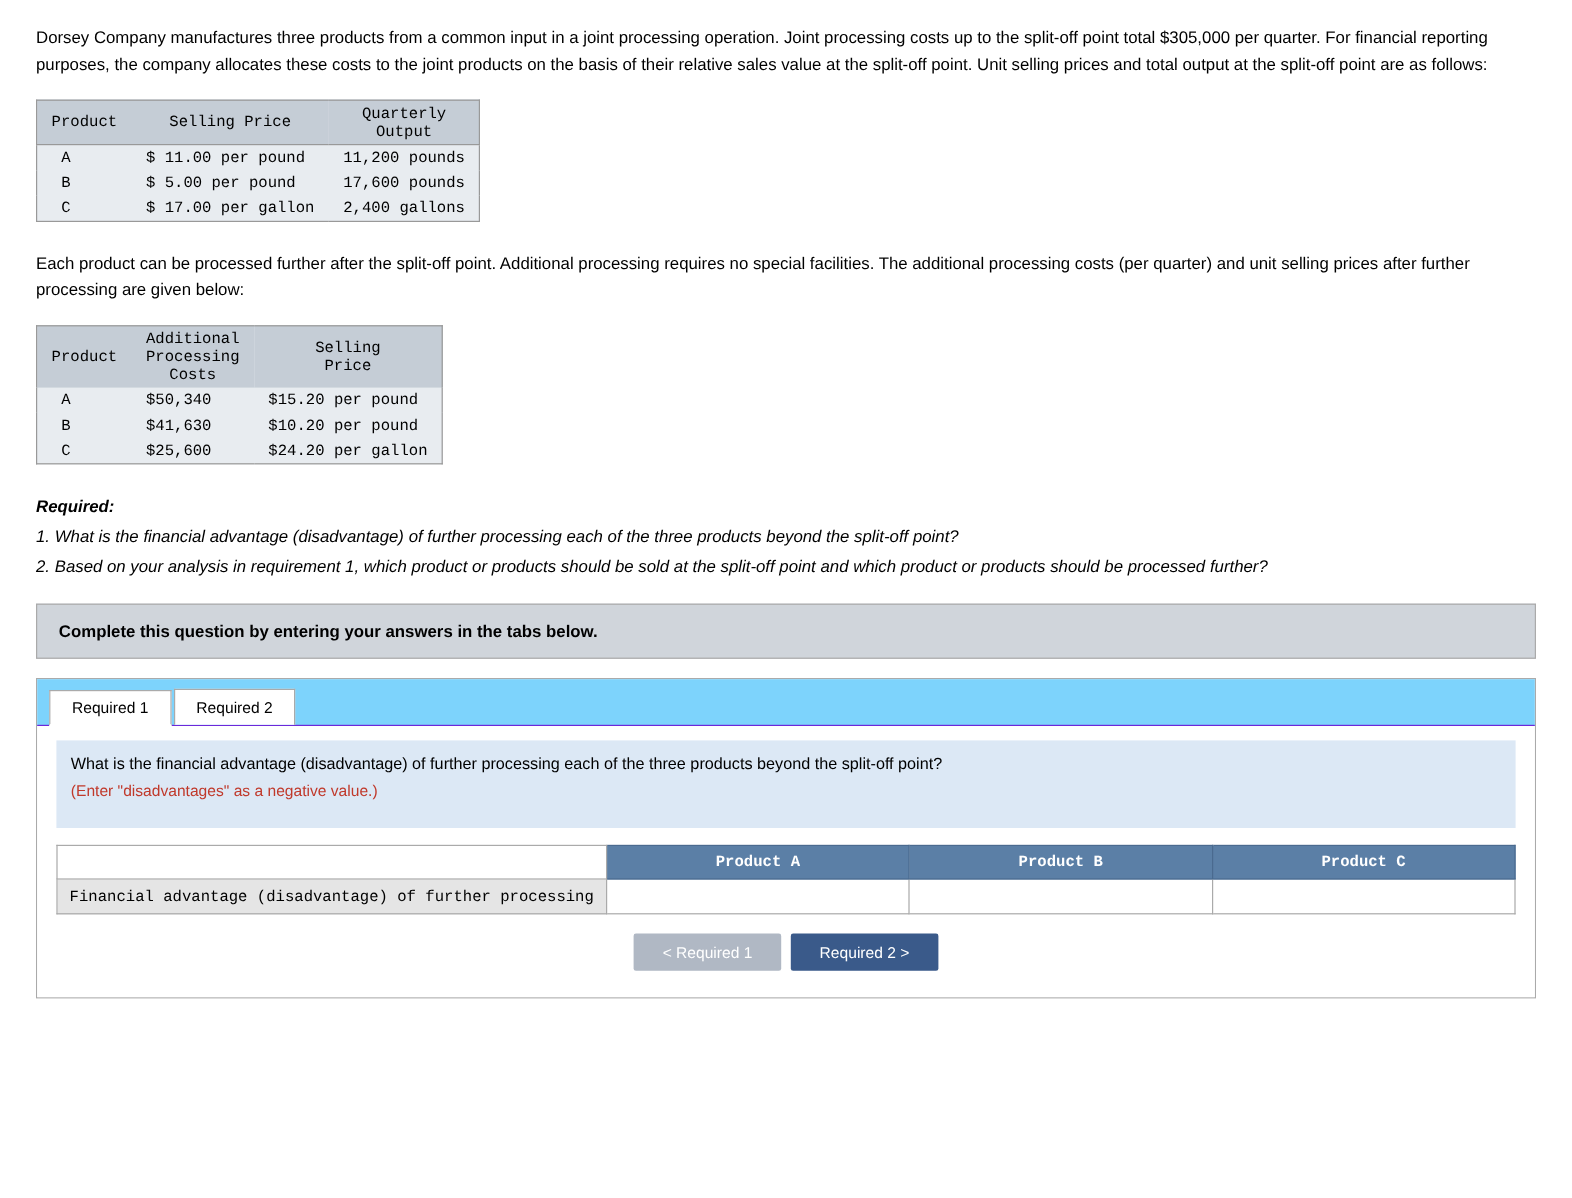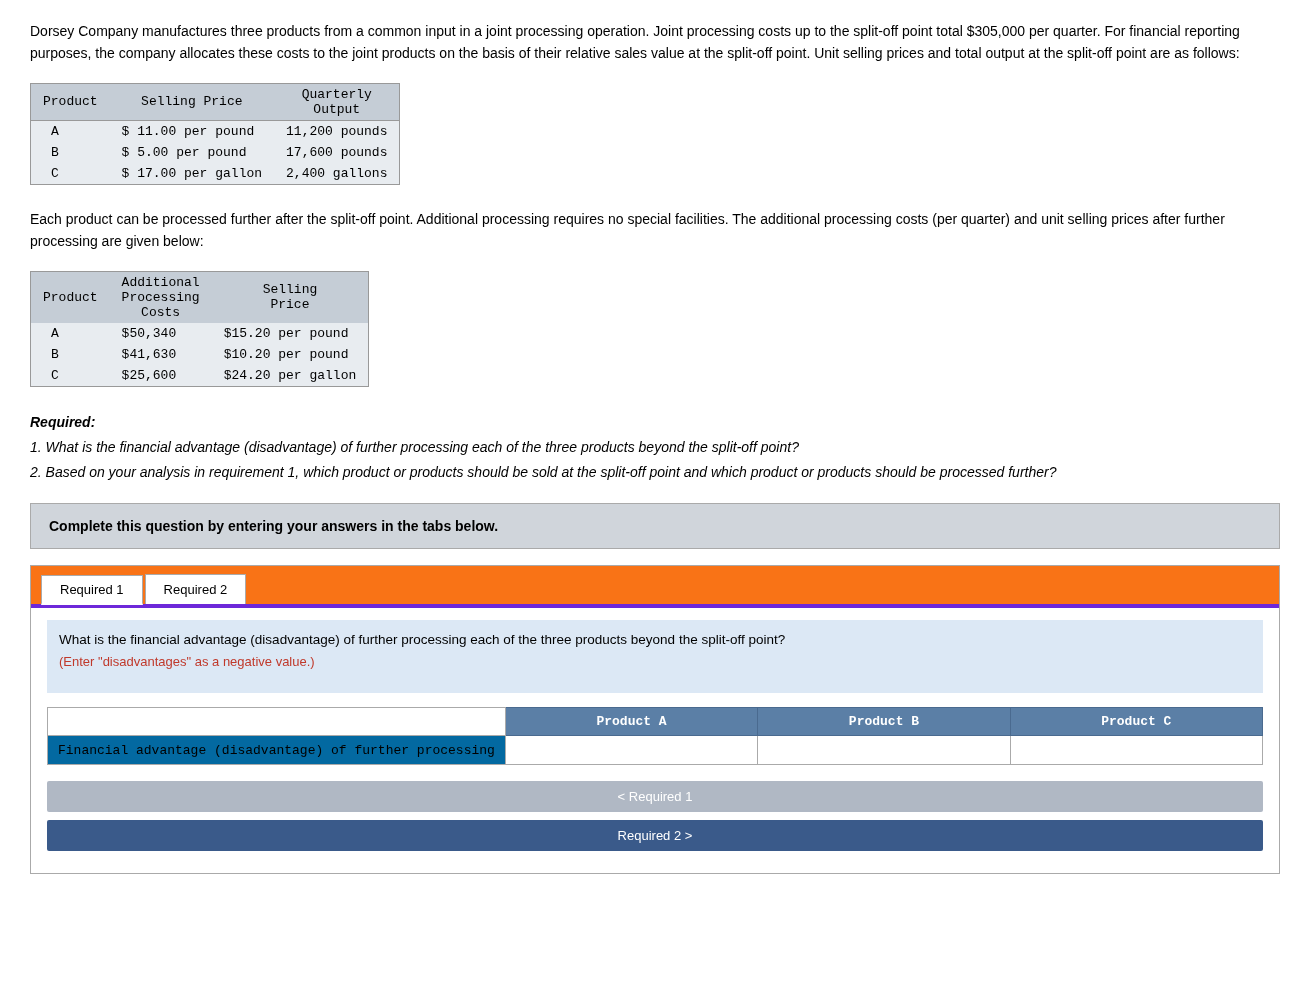--- a/index.html
+++ b/index.html
@@ -76,22 +76,22 @@
     .complete-box {
       background: #d0d5db;
       border: 1px solid #aaa;
       padding: 14px 18px;
       margin-bottom: 0;
       font-weight: bold;
       font-size: 14px;
     }
     .tab-buttons {
       display: flex;
-      border-bottom: 4px solid #6d28d9;
-      background: #f97316;
+      border-bottom: 1px solid #6d28d9;
+      background: #7dd3fc;
       padding: 8px 0 0 10px;
       gap: 0;
     }
     .tab-btn {
       padding: 6px 18px;
       border: 1px solid #aaa;
       border-bottom: none;
       background: #fff;
       cursor: pointer;
       font-size: 13px;
@@ -134,21 +134,21 @@
       text-align: center;
       border: 1px solid #4a6a8f;
       font-weight: bold;
       margin-left: 36px;
     }
     table.answer-table td {
       border: 1px solid #aaa;
       padding: 5px 10px;
     }
     table.answer-table td.label-cell {
-      background: #0369a1;
+      background: #e5e5e5;
       font-size: 13px;
       white-space: nowrap;
       border: 1px solid #aaa;
       padding: 5px 10px;
     }
     table.answer-table td.input-cell {
       background: #fff;
       padding: 0;
     }
     table.answer-table td.input-cell input {
@@ -160,21 +160,20 @@
       background: transparent;
       height: 28px;
     }
     
     .nav-buttons {
       display: flex;
       justify-content: center;
       gap: 8px;
       margin-top: 16px;
       padding-bottom: 10px;
-      flex-direction: column;
     }
     .nav-btn {
       padding: 8px 24px;
       font-size: 13px;
       border: none;
       cursor: pointer;
       border-radius: 2px;
     }
     .nav-btn.prev {
       background: #b0b8c4;

